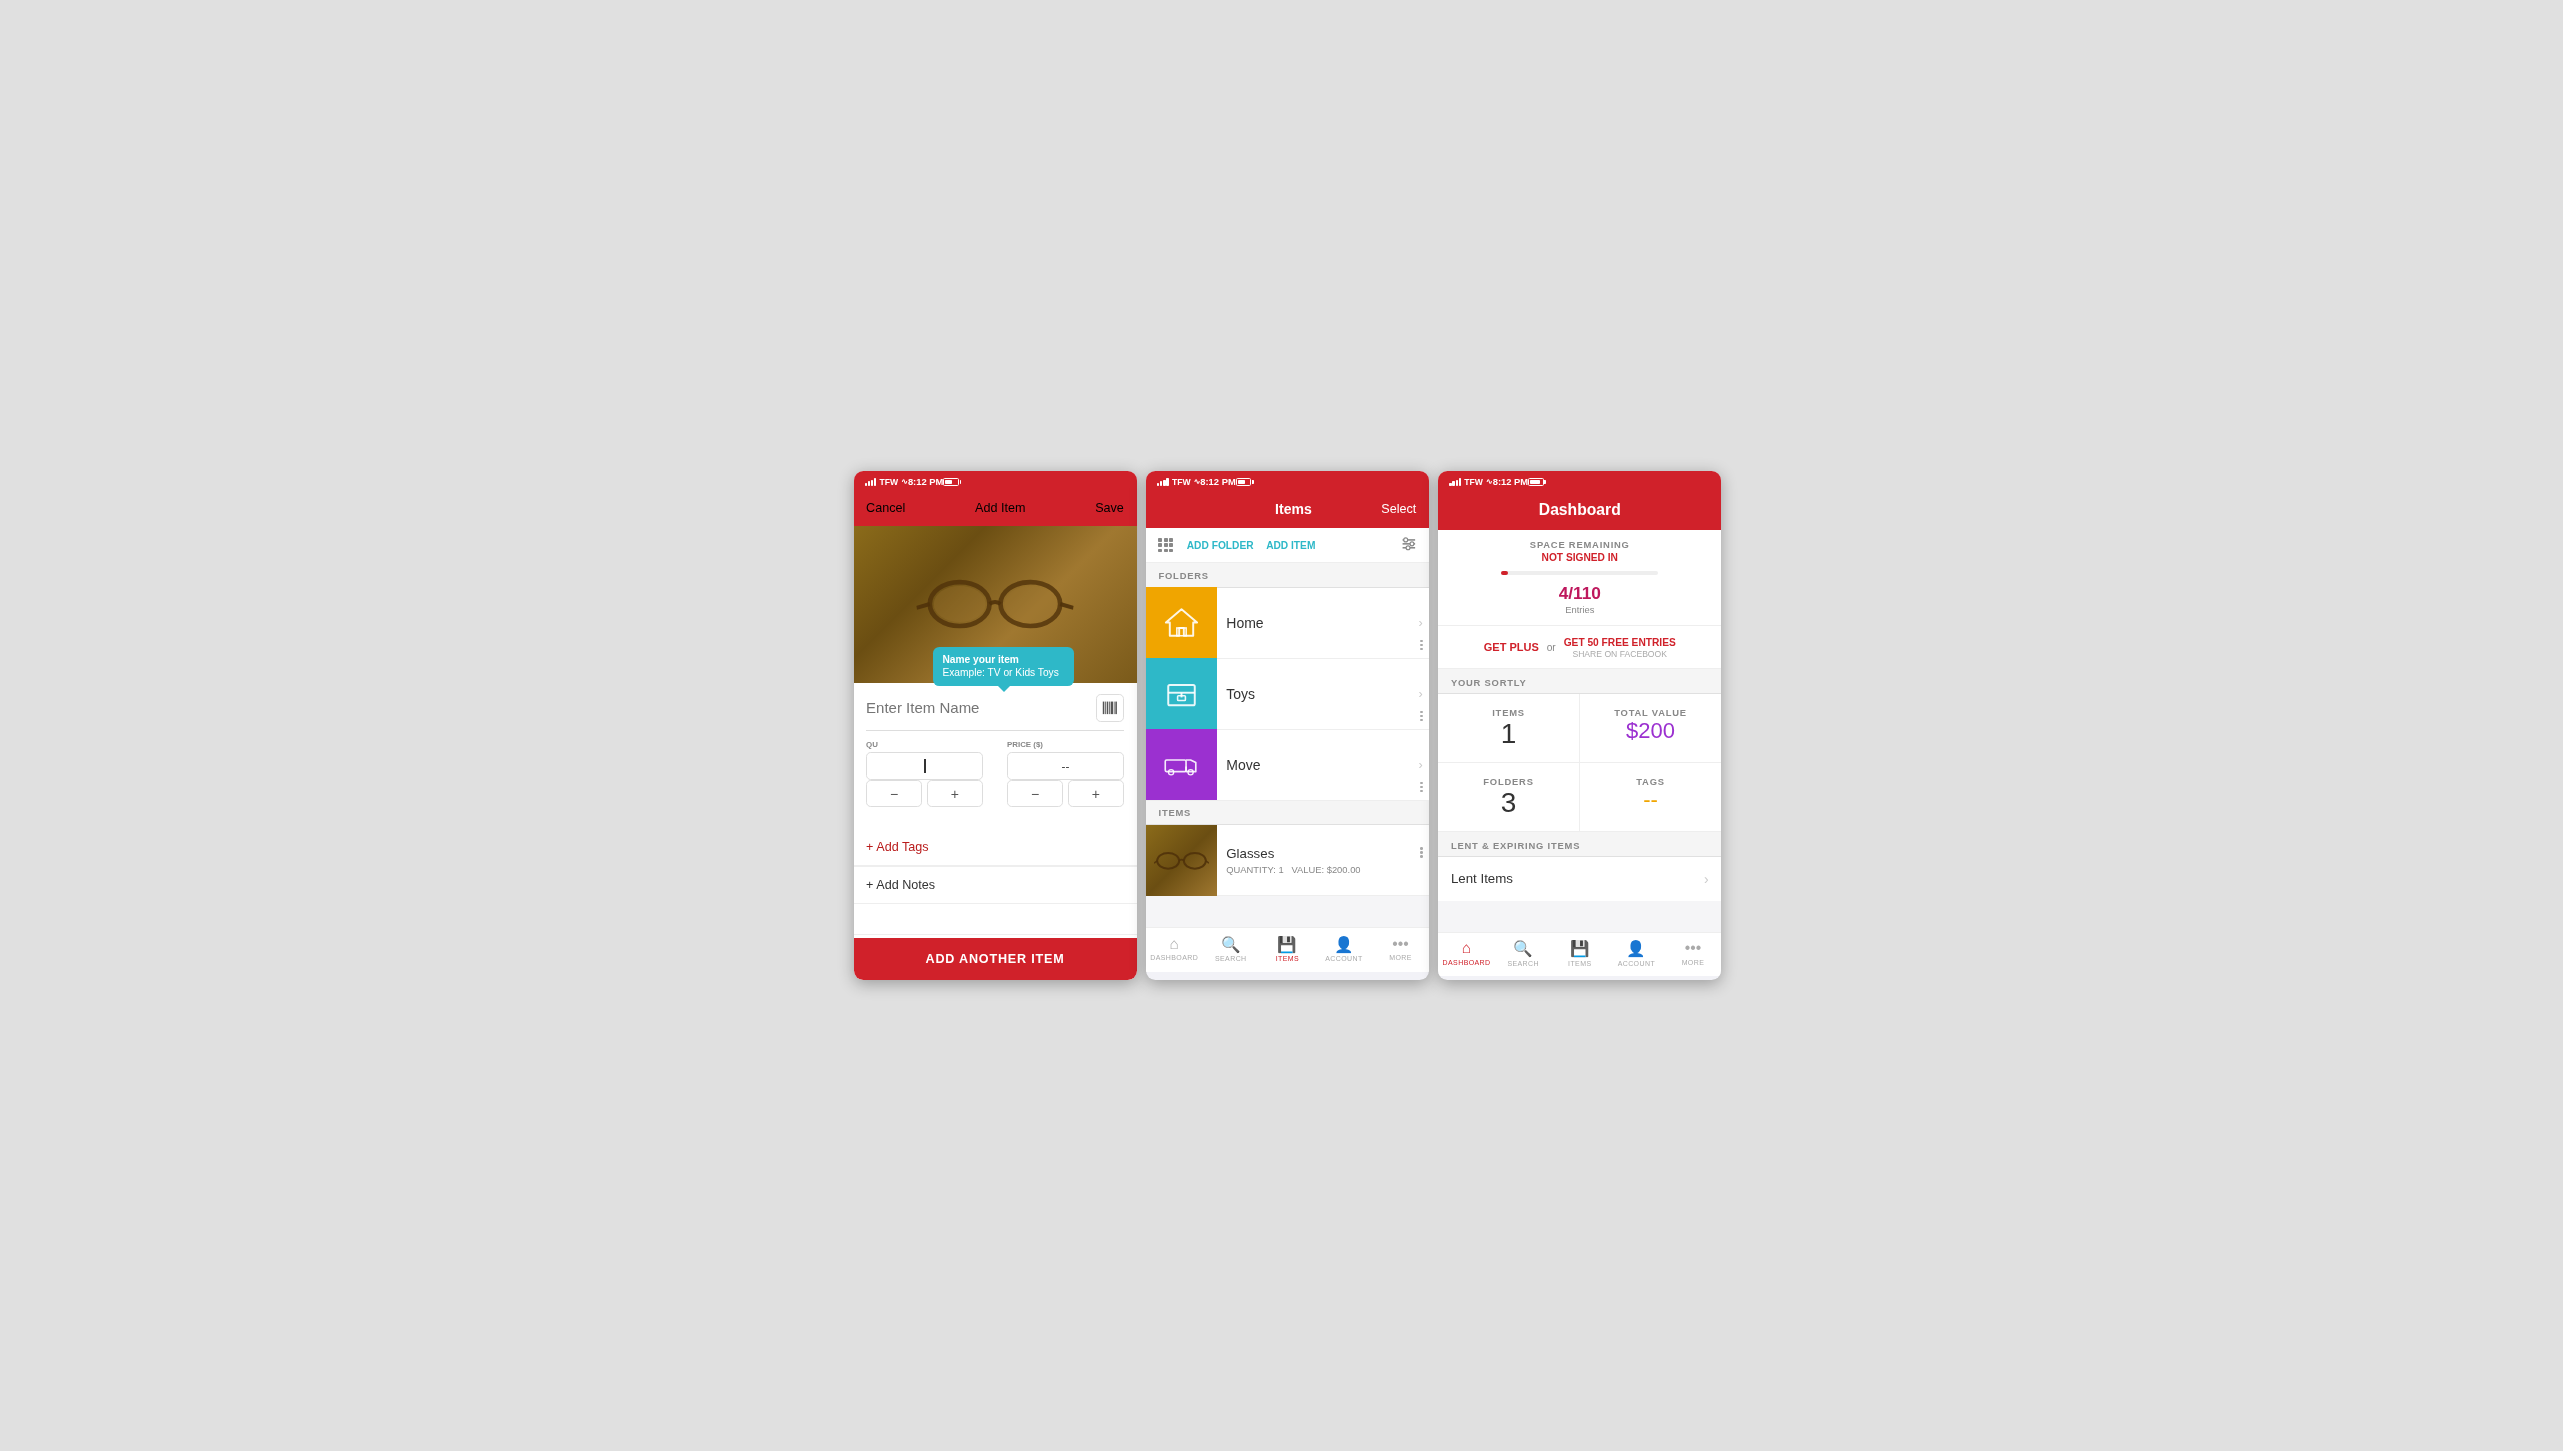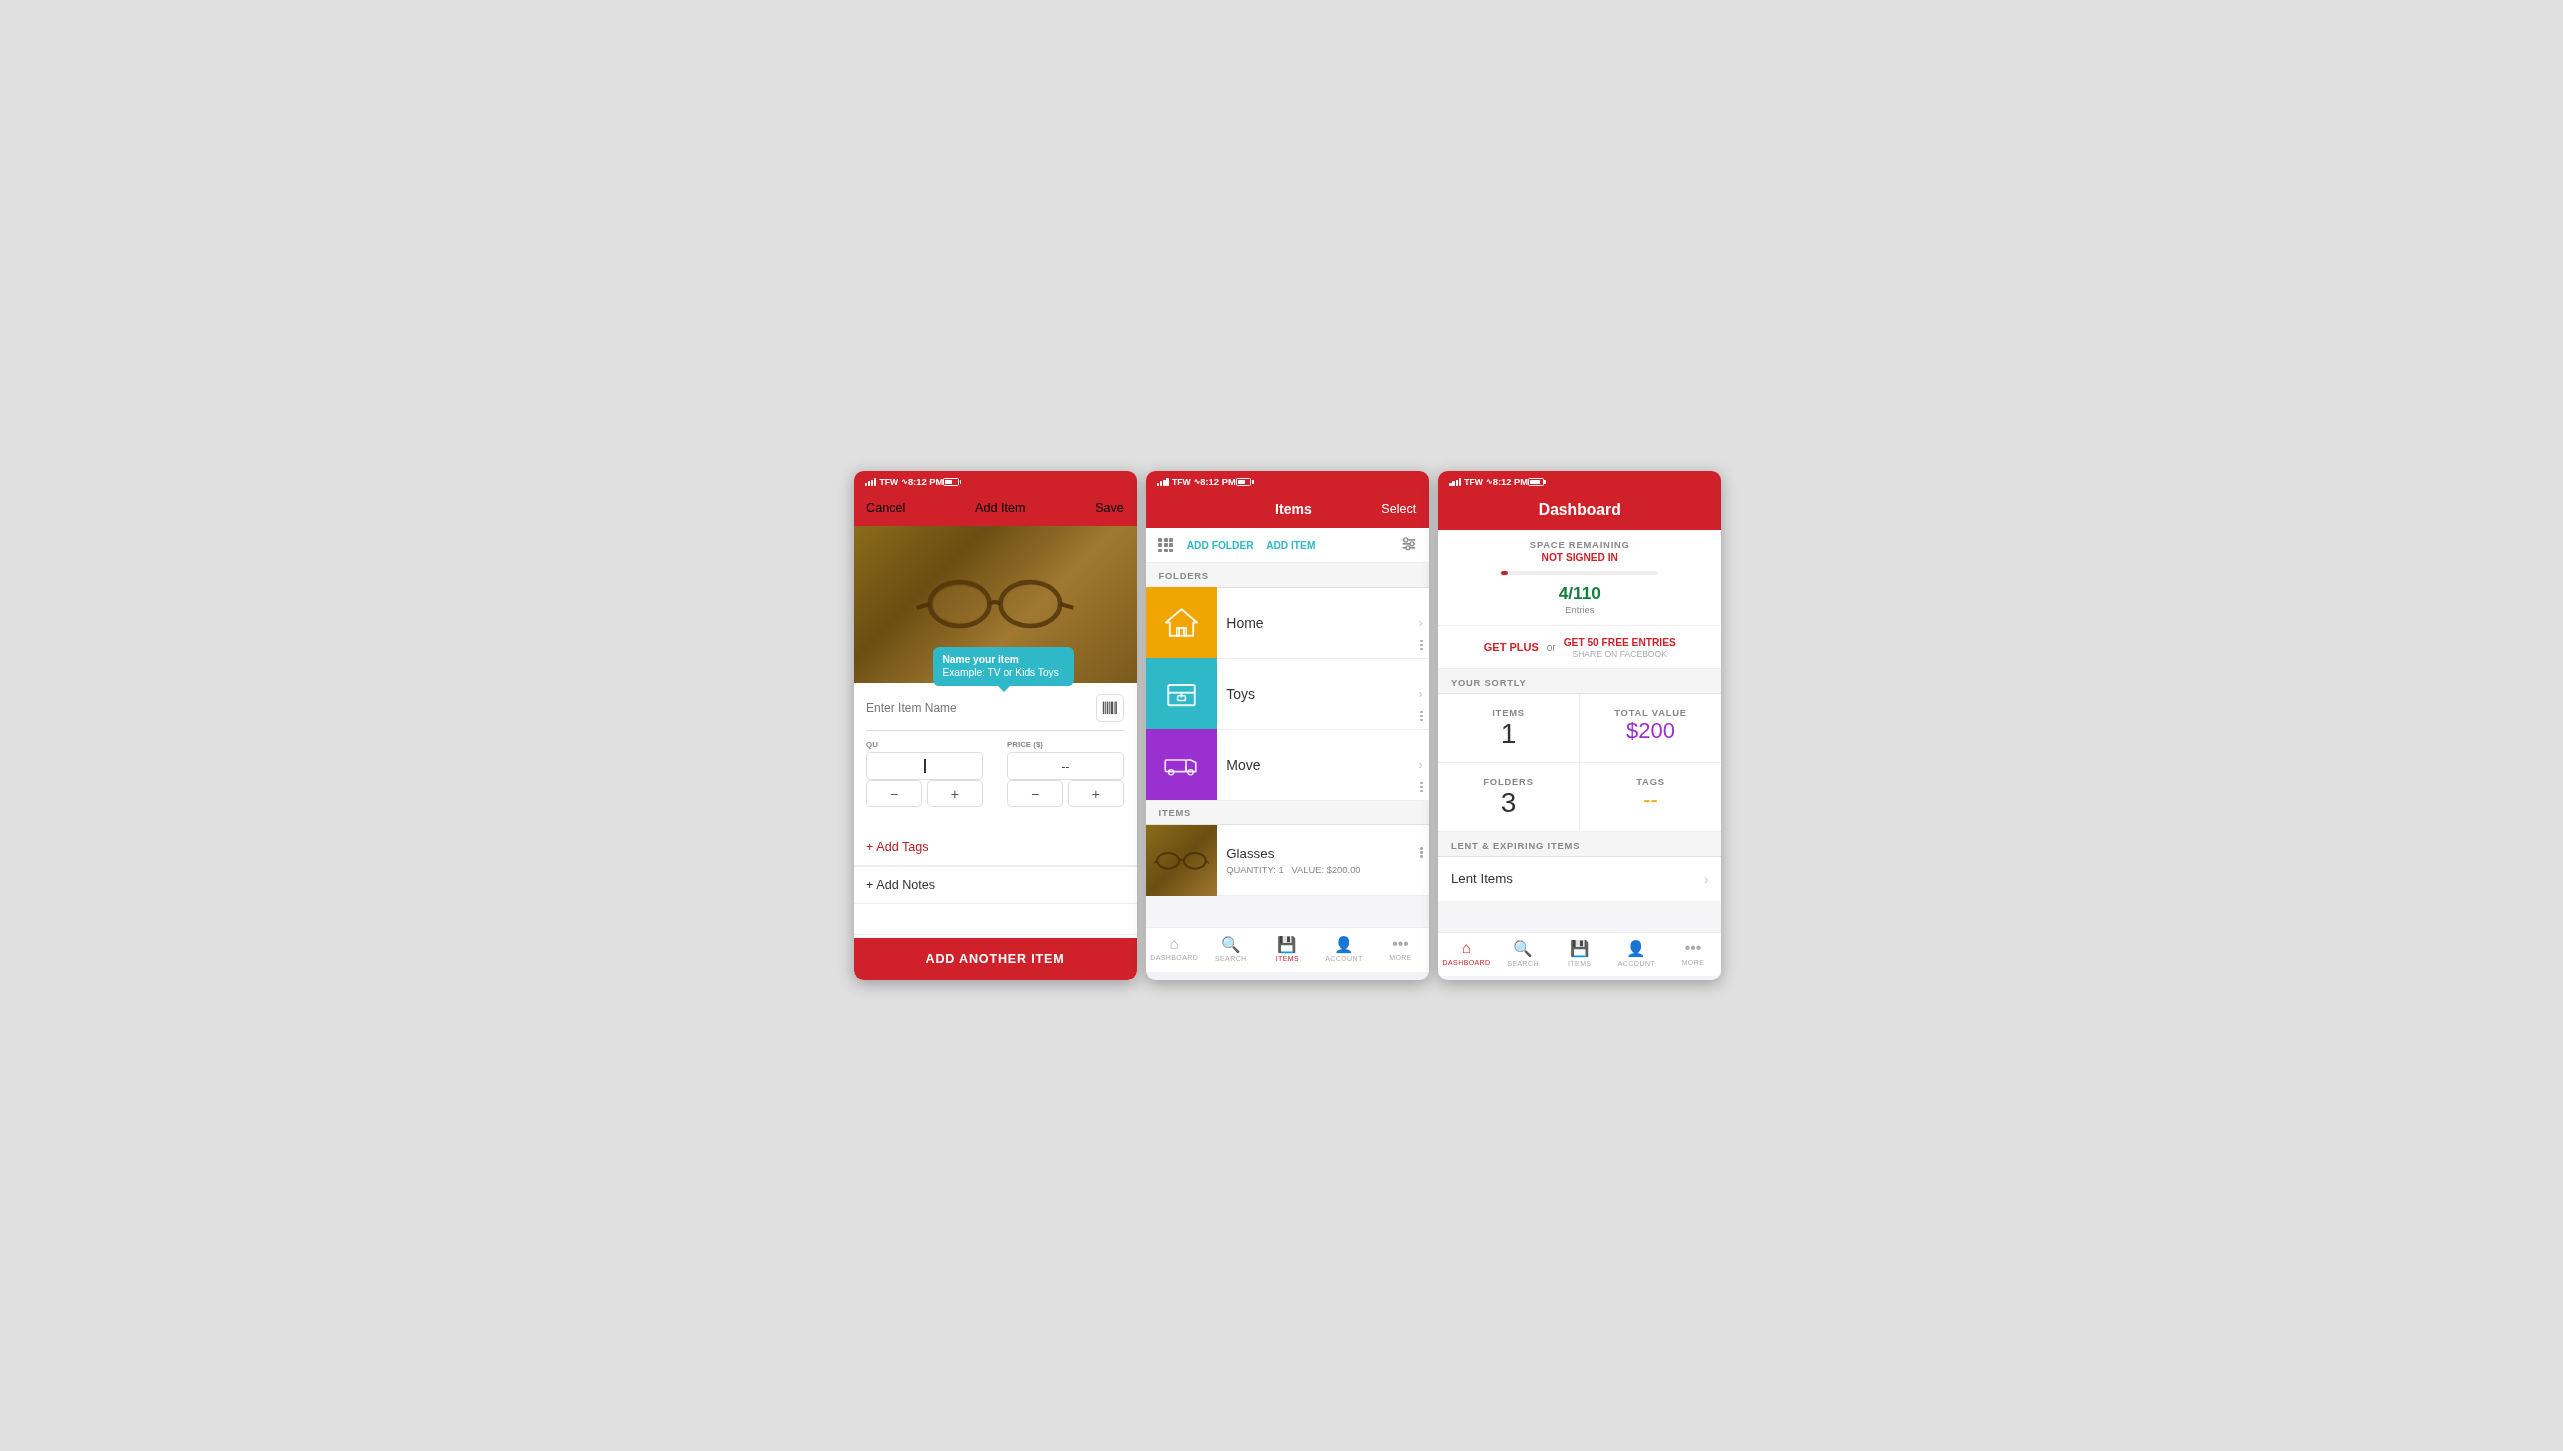--- a/index.html
+++ b/index.html
@@ -18,21 +18,21 @@
     .battery::after { content: ''; width: 1.6px; height: 3.9px; background: white; position: absolute; right: -3.1px; top: 50%; transform: translateY(-50%); border-radius: 0 0.8px 0.8px 0; }
     .battery-fill { background: white; height: 100%; border-radius: 0.8px; }
 
     
     .screen1-header { background: #d0212a; display: flex; justify-content: space-between; align-items: center; padding: 7.9px 12.6px 11px; }
     .photo-dots { position: absolute; bottom: 7.9px; left: 50%; transform: translateX(-50%); display: flex; gap: 4.7px; }
     .photo-dot { width: 5.5px; height: 5.5px; border-radius: 50%; background: white; }
     .photo-dot.inactive { background: rgba(255,255,255,0.5); }
     .item-form { padding: 11px 12.6px; background: white; }
     .item-name-row { display: flex; align-items: center; border-bottom: 0.8px solid #ddd; padding-bottom: 7.9px; margin-bottom: 9.4px; position: relative; }
-    .item-name-input { flex: 1; font-size: 12px; color: #4d7c0f; border: none; outline: none; background: transparent; }
+    .item-name-input { flex: 1; font-size: 15px; color: #4d7c0f; border: none; outline: none; background: transparent; }
     .barcode-btn { width: 28px; height: 28px; border: 1.2px solid #ddd; border-radius: 4.7px; display: flex; align-items: center; justify-content: center; background: white; }
     .tooltip { position: absolute; top: -47px; left: 67px; background: #2eb8c8; color: white; font-size: 10.2px; padding: 6.3px 9.4px; border-radius: 6.3px; width: 141px; line-height: 1.3; z-index: 10; }
     .tooltip::after { content: ''; position: absolute; bottom: -6.3px; left: 50%; transform: translateX(-50%); border: 6.3px solid transparent; border-bottom: none; border-top-color: #2eb8c8; }
     .qty-price-row { display: flex; gap: 24px; margin-bottom: 9.4px; }
     .qty-section, .price-section { flex: 1; }
     .field-label { font-size: 7.9px; color: #888; font-weight: 600; text-transform: uppercase; margin-bottom: 3.1px; }
     .field-value { border: 0.8px solid #ddd; border-radius: 4.7px; padding: 6.3px 7.9px; font-size: 11.8px; color: #333; text-align: center; height: 28px; display: flex; align-items: center; justify-content: center; }
     .stepper-row { display: flex; gap: 4.7px; }
     .stepper-btn { flex: 1; height: 27px; border: 0.8px solid #ddd; border-radius: 4.7px; background: white; display: flex; align-items: center; justify-content: center; font-size: 14px; color: #555; cursor: pointer; }
     .add-tags { padding: 11px 12.6px; border-bottom: 0.8px solid #eee; font-size: 12.6px; color: #b91c1c; background: white; margin-top: 1.6px; }
@@ -73,21 +73,21 @@
     .nav-label.active { color: #d0212a; }
 
     
     .screen3-header { background: #d0212a; padding: 7.9px 12.6px 11px; text-align: center; }
     .screen3-header-title { color: white; font-size: 15.7px; font-weight: 600; }
     .space-remaining-section { background: white; padding: 9.4px 12.6px; text-align: center; border-bottom: 0.8px solid #eee; }
     .space-label { font-size: 9.4px; color: #888; font-weight: 600; letter-spacing: 0.8px; text-transform: uppercase; }
     .not-signed-in { color: #d0212a; font-size: 10.2px; font-weight: 600; margin-top: 1.6px; }
     .progress-bar-container { width: 157px; height: 4.7px; background: #eee; border-radius: 2.4px; margin: 7.9px auto; }
     .progress-bar-fill { height: 100%; background: #d0212a; border-radius: 2.4px; width: 4%; }
-    .entries-count { font-size: 17.3px; font-weight: 600; color: #15803d; }
+    .entries-count { font-size: 17.3px; font-weight: 600; color: #be185d; }
     .entries-label { font-size: 9.4px; color: #888; }
     .upgrade-row { display: flex; align-items: center; justify-content: center; gap: 7.9px; padding: 9.4px 12.6px; background: white; border-bottom: 0.8px solid #eee; }
     .get-plus { color: #d0212a; font-size: 11px; font-weight: 600; }
     .upgrade-or { font-size: 10.2px; color: #888; }
     .get-free { color: #d0212a; font-size: 10.2px; font-weight: 600; text-align: center; }
     .share-label { font-size: 8.6px; color: #aaa; display: block; }
     .your-sortly { padding: 7.9px 12.6px 4.7px; background: #f5f5f5; font-size: 9.4px; color: #888; font-weight: 600; letter-spacing: 0.8px; text-transform: uppercase; border-bottom: 0.8px solid #e0e0e0; }
     .stats-grid { display: grid; grid-template-columns: 1fr 1fr; background: white; border-bottom: 0.8px solid #eee; }
     .stat-cell { padding: 12.6px; text-align: center; }
     .stat-cell:first-child { border-right: 0.8px solid #eee; }

